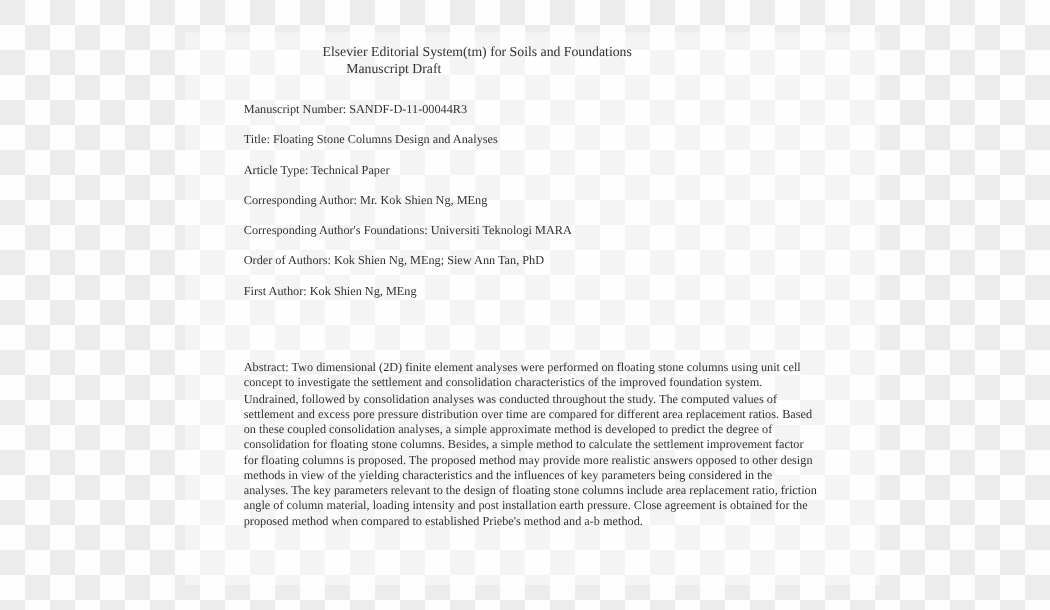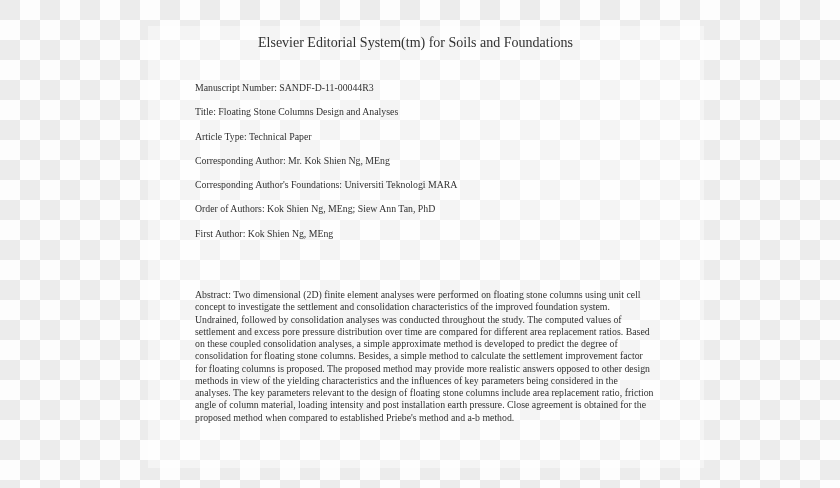--- a/index.html
+++ b/index.html
@@ -25,21 +25,21 @@
     left: 148px;
     top: 26px;
     width: 556px;
     height: 442px;
     background: rgba(255, 255, 255, 0.45);
   }
   .doc-header {
     position: absolute;
     left: 258px;
     top: 36px;
-    font-size: 14px;
+    font-size: 11px;
     line-height: 13px;
     white-space: nowrap;
   }
   .doc-header .line2 {
     margin-left: 19px;
   }
   .doc-fields {
     position: absolute;
     left: 195px;
     top: 82px;
@@ -62,20 +62,21 @@
 </style>
 </head>
 <body>
 
 <div class="canvas">
 
   <div class="page-overlay"></div>
 
   <div class="doc-header">
     <div class="line1">Elsevier Editorial System(tm) for Soils and Foundations</div>
+    <div class="line2">Manuscript Draft</div>
   </div>
 
   <div class="doc-fields">
     <div class="field">Manuscript Number: SANDF-D-11-00044R3</div>
     <div class="field">Title: Floating Stone Columns Design and Analyses</div>
     <div class="field">Article Type: Technical Paper</div>
     <div class="field">Corresponding Author: Mr. Kok Shien Ng, MEng</div>
     <div class="field">Corresponding Author's Foundations: Universiti Teknologi MARA</div>
     <div class="field">Order of Authors: Kok Shien Ng, MEng; Siew Ann Tan, PhD</div>
     <div class="field">First Author: Kok Shien Ng, MEng</div>

